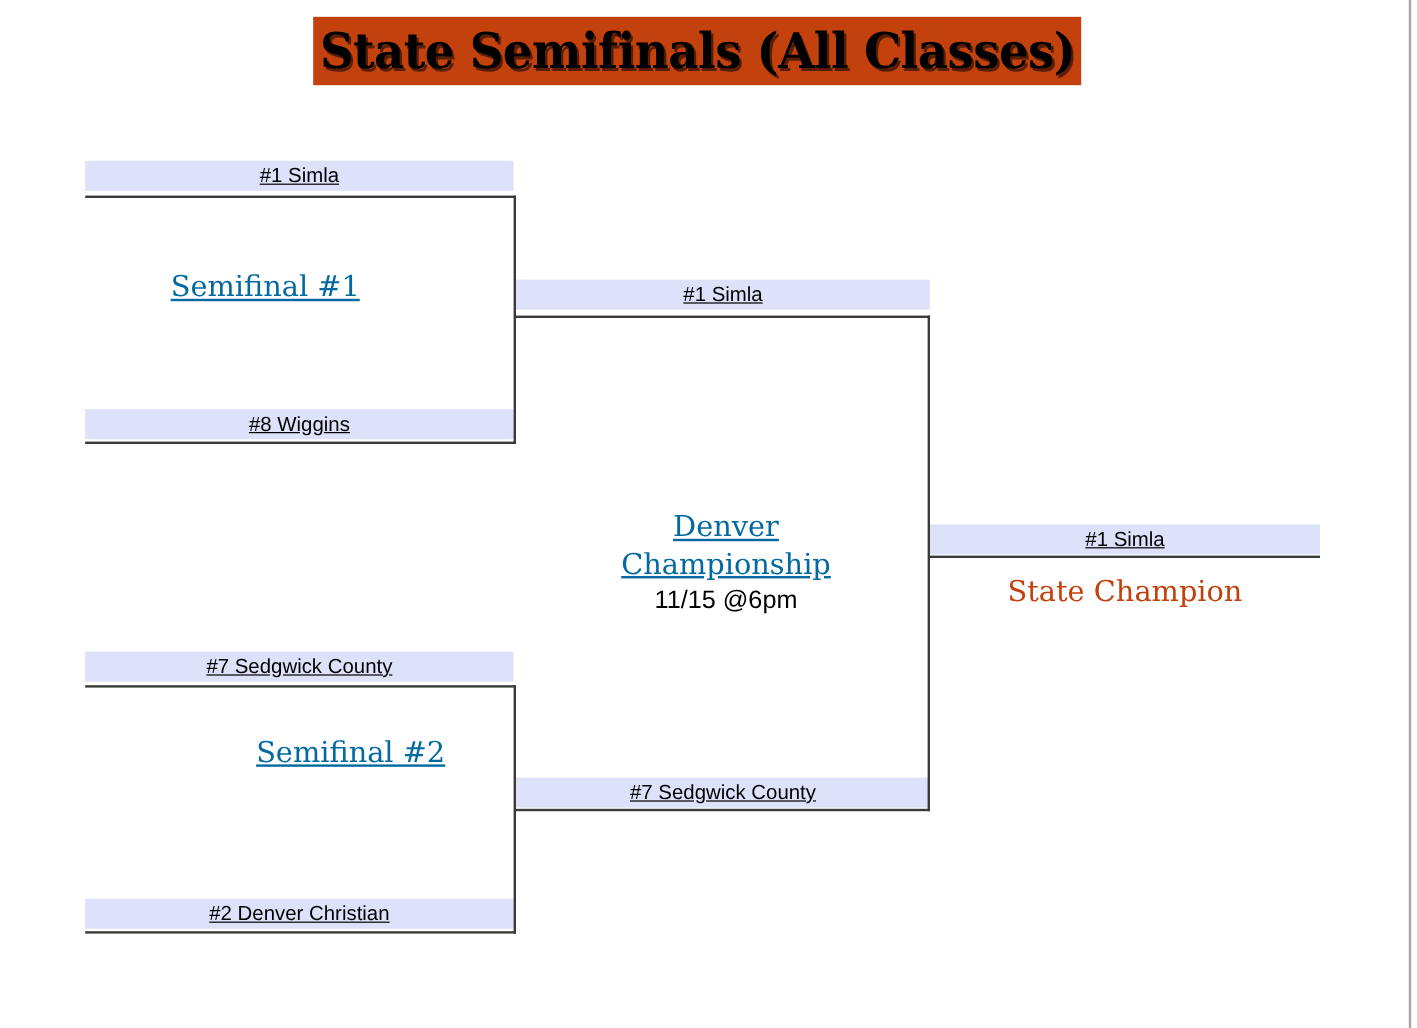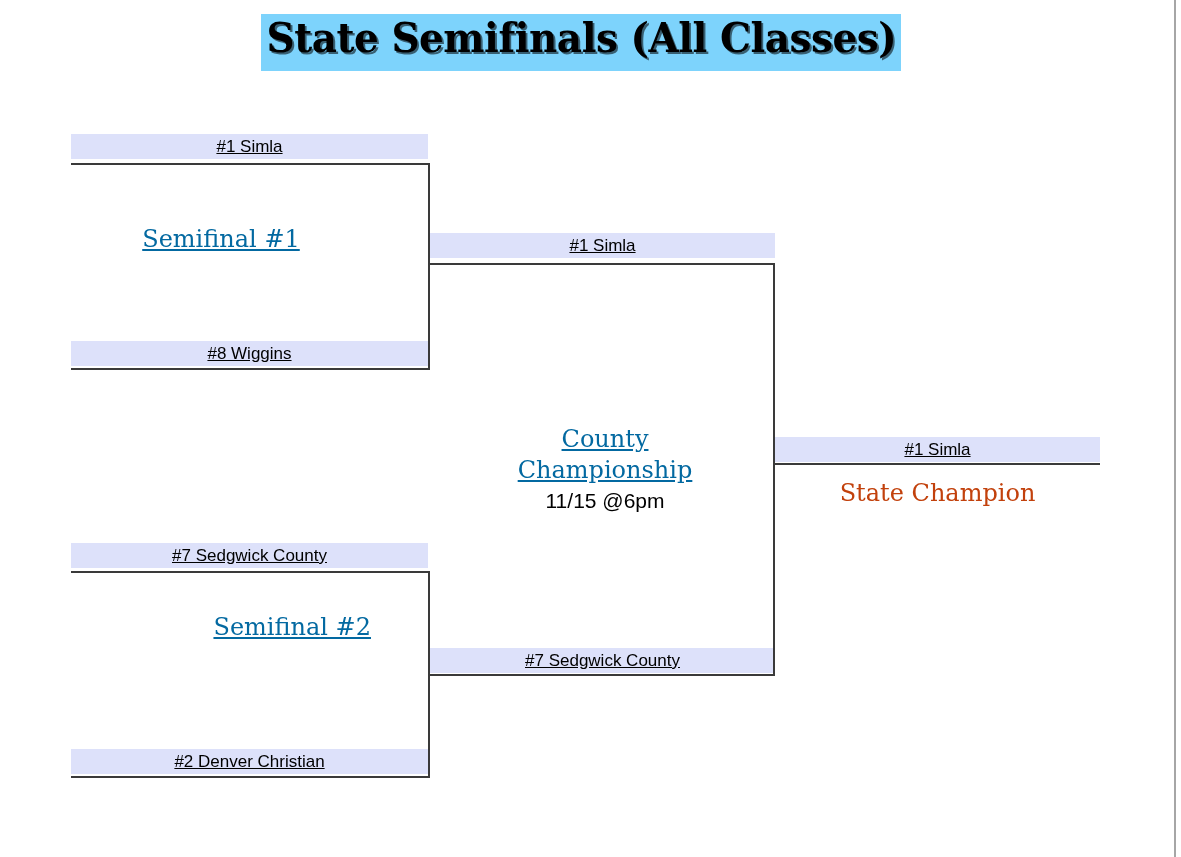--- a/index.html
+++ b/index.html
@@ -25,22 +25,23 @@
     background: #a6a6a6;
   }
 
   
   .title-banner {
     position: absolute;
     left: 261px;
     top: 14px;
     width: 640px;
     height: 57px;
-    background: #7dd3fc;
+    background: #c2410c;
     display: flex;
+    align-items: center;
     justify-content: center;
   }
   .title-text {
     font-family: "DejaVu Serif", serif;
     font-weight: bold;
     font-size: 41px;
     letter-spacing: -0.5px;
     color: #000000;
     white-space: nowrap;
     text-shadow: 2px 2px 0 rgba(0,0,0,0.55);
@@ -152,21 +153,21 @@
 <div class="rail-h" style="left:430px; top:263px; width:345px;"></div>
 
 <div class="slot" style="left:430px; top:648px; width:345px; height:25px;">
   <span class="slot-label">#7 Sedgwick County</span>
 </div>
 <div class="rail-h" style="left:430px; top:674px; width:345px;"></div>
 
 <div class="rail-v" style="left:773px; top:263px; height:413px;"></div>
 
 <div class="match-info" style="left:455px; top:424px; width:300px;">
-  <div class="match-name">County
+  <div class="match-name">Denver
 Championship</div>
   <div class="match-time">11/15 @6pm</div>
 </div>
 
 <div class="slot" style="left:775px; top:437px; width:325px; height:25px;">
   <span class="slot-label">#1 Simla</span>
 </div>
 <div class="rail-h" style="left:775px; top:463px; width:325px;"></div>
 
 <div class="match-info" style="left:775px; top:478px; width:325px;">

